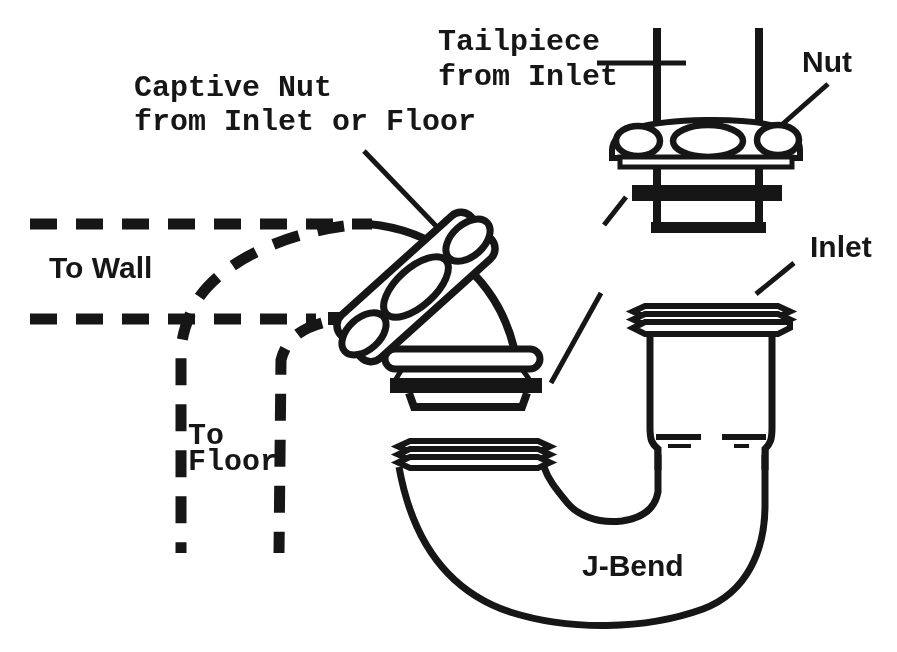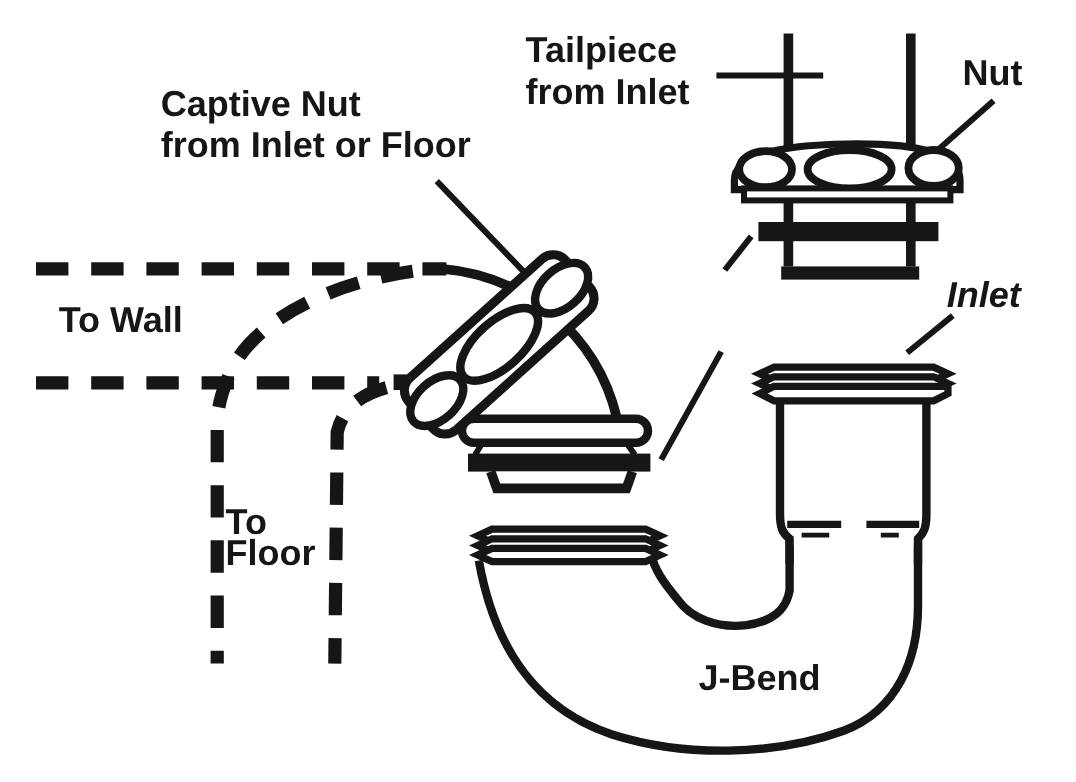--- a/index.html
+++ b/index.html
@@ -14,21 +14,21 @@
   }
   .stage svg { position: absolute; left: 0; top: 0; }
   .label {
     position: absolute;
     font-weight: bold;
     font-size: 30px;
     line-height: 30px;
     color: var(--ink);
     white-space: nowrap;
   }
-  .label div { white-space: nowrap; }
+  .label div { white-space: nowrap; font-family: Liberation Mono, monospace; }
   .lh34 { line-height: 34px; }
   .lh35 { line-height: 35px; }
   .lh27 { line-height: 27px; }
   .lh26 { line-height: 26px; }
   .ctr { text-align: left; }
   
   .s  { stroke: var(--ink); fill: none; }
   .sw { stroke: var(--ink); fill: var(--paper); }
   .f  { fill: var(--ink); stroke: none; }
   .wf { fill: var(--paper); stroke: none; }
@@ -111,21 +111,21 @@
   </div>
 
   <div class="label" style="left:802px; top:47px;">Nut</div>
 
   <div class="label lh34 ctr" style="left:134px; top:71px; width:264px;">
     <div>Captive Nut</div>
     <div>from Inlet or Floor</div>
   </div>
 
 
-  <div class="label" style="left:789px; top:232px;font-style:italic;">Inlet</div>
+  <div class="label" style="left:810px; top:232px;">Inlet</div>
 
   <div class="label lh26 ctr" style="left:188px; top:423px; width:80px;">
     <div>To</div>
     <div>Floor</div>
   </div>
 
   <div class="label" style="left:49px; top:253px;">To Wall</div>
 
   <div class="label" style="left:561px; top:551px;margin-left:21px;">J-Bend</div>
 

